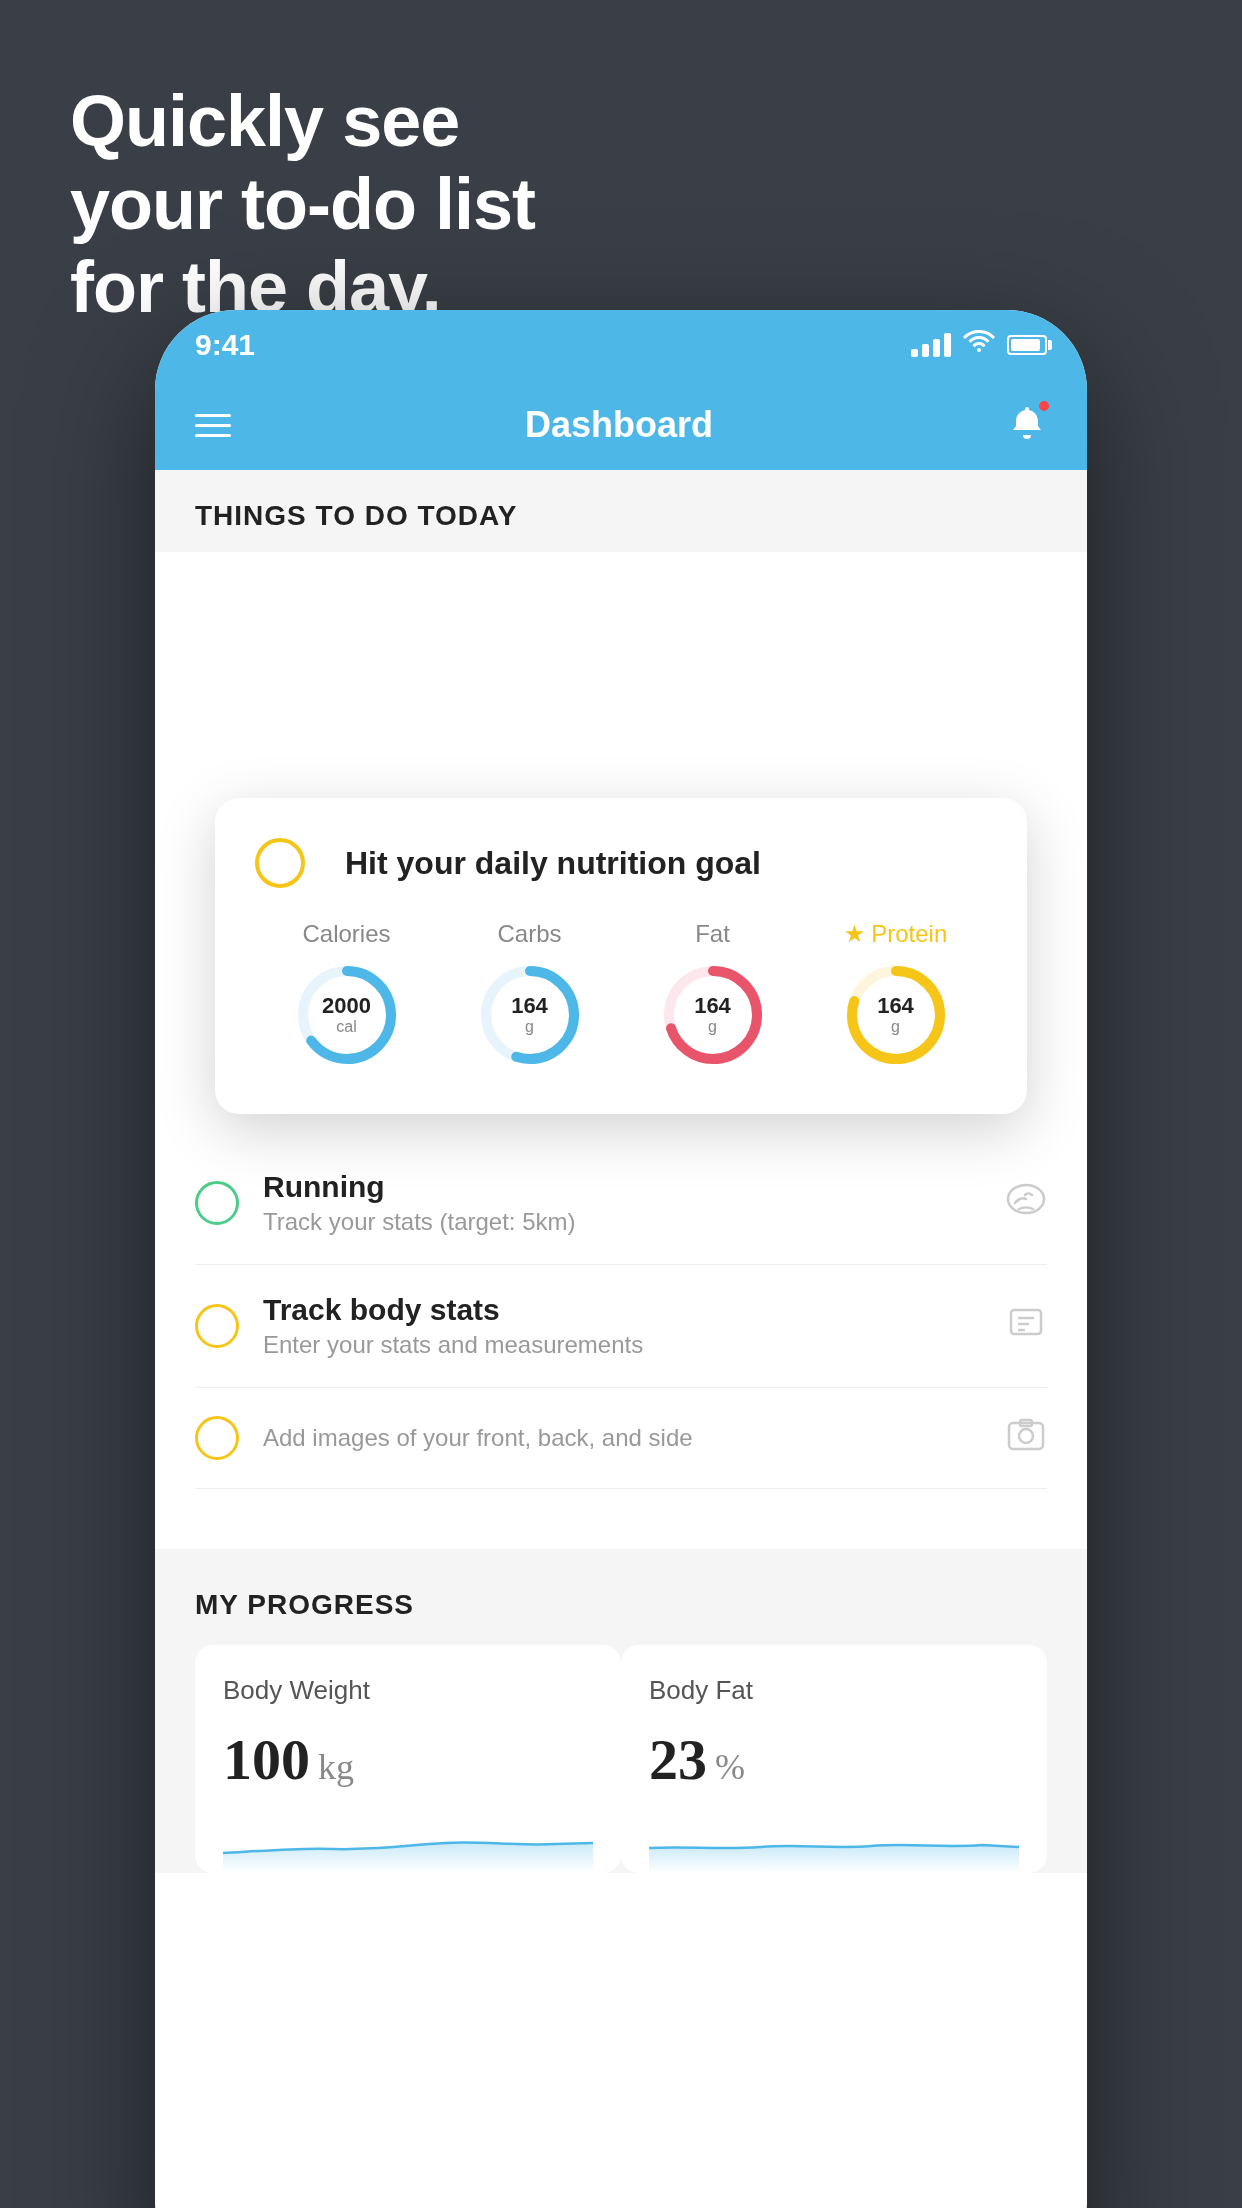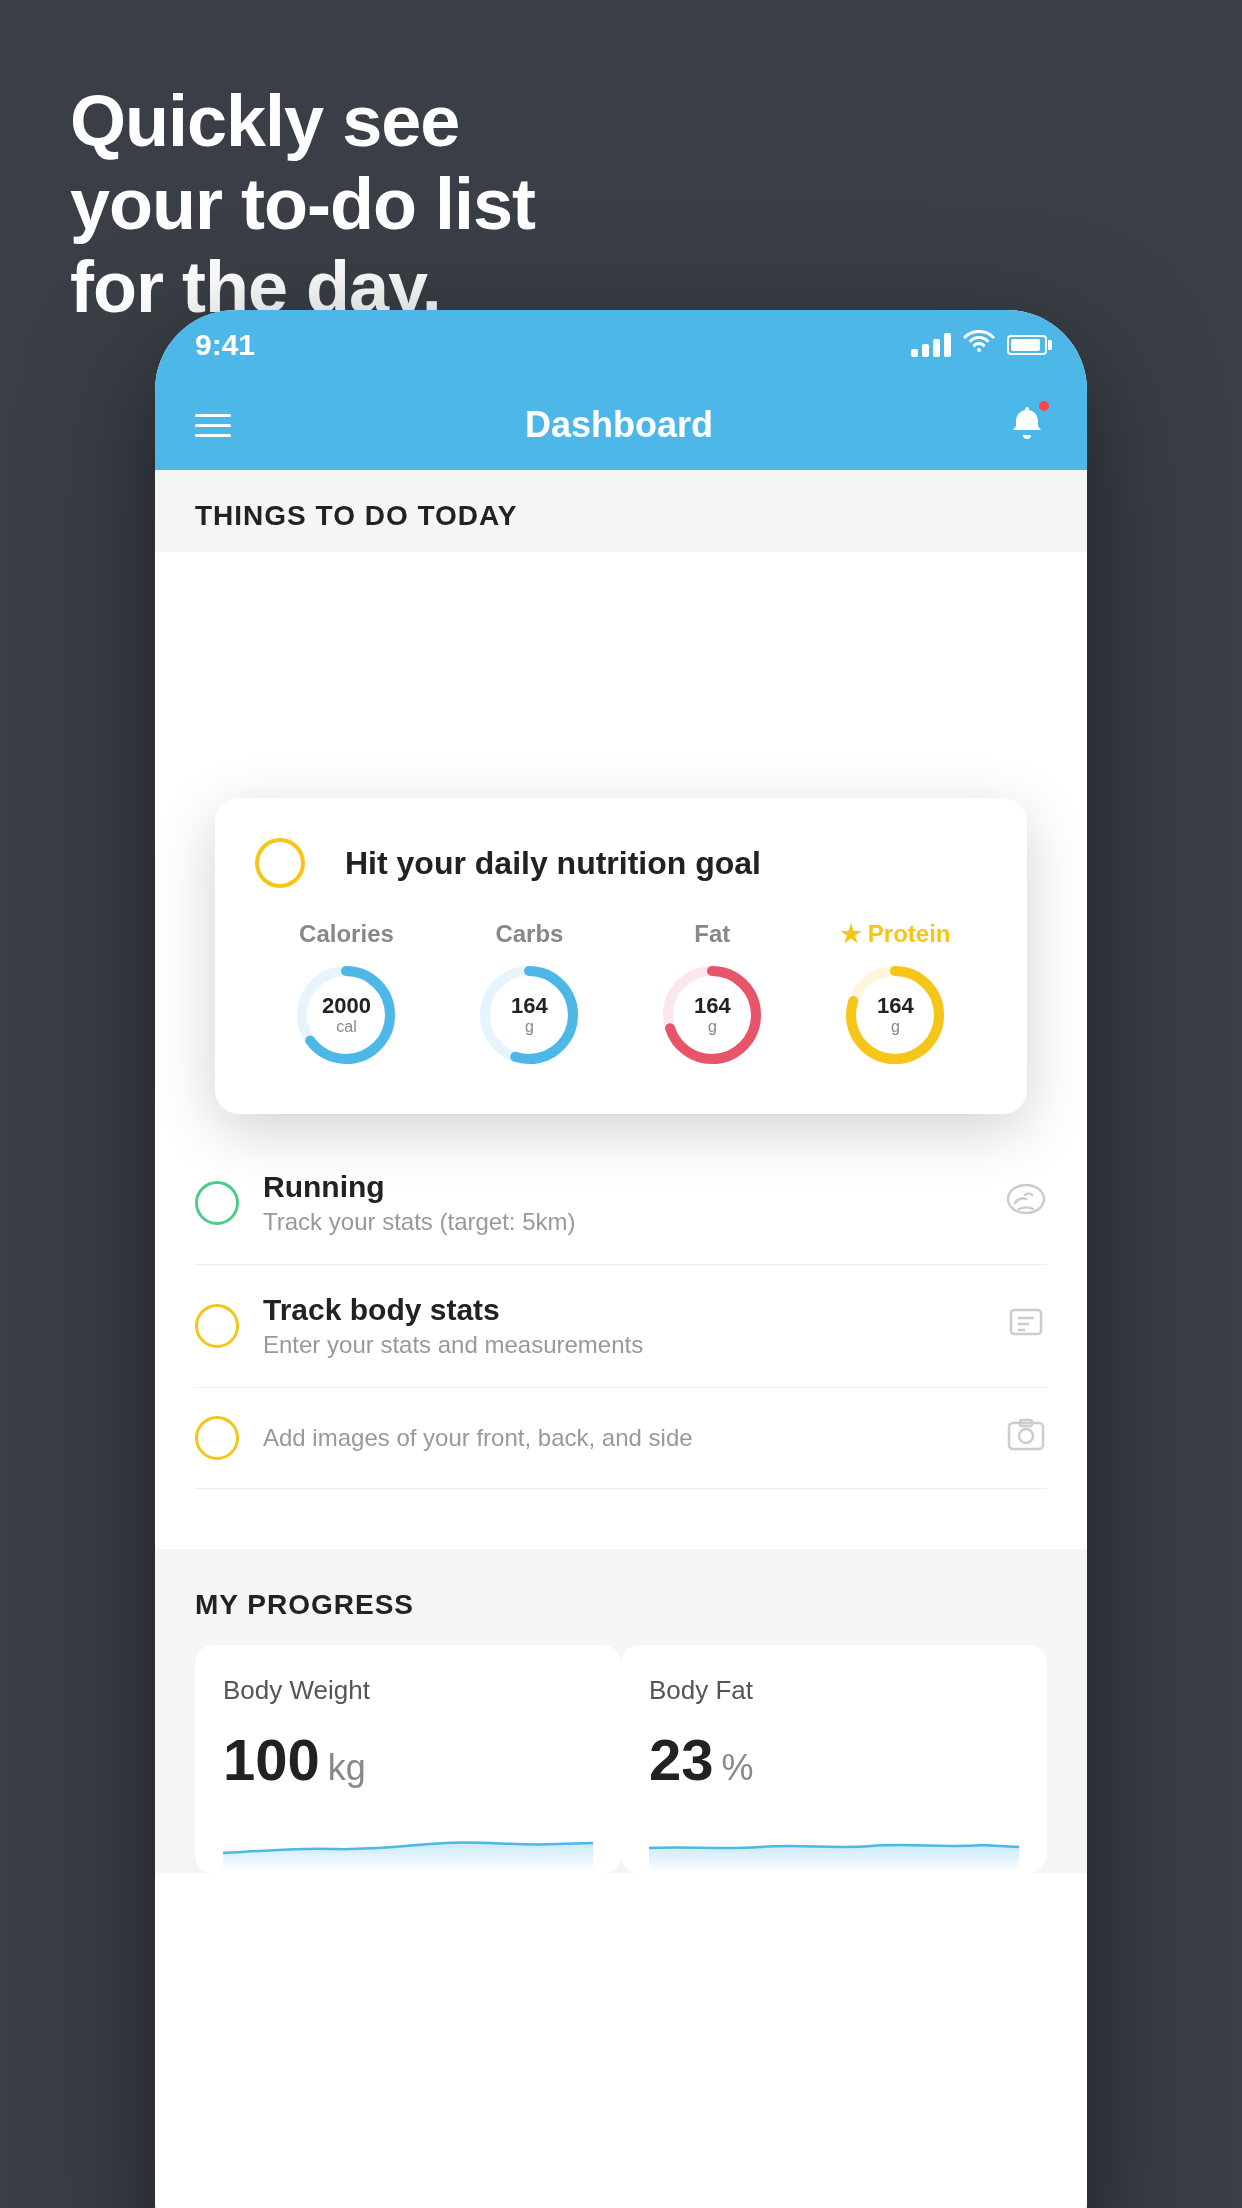--- a/index.html
+++ b/index.html
@@ -164,21 +164,21 @@
     }
     .stat-item {
       display: flex;
       flex-direction: column;
       align-items: center;
       gap: 12px;
     }
     .stat-label {
       font-size: 24px;
       color: #888;
-      font-weight: 700;
+      font-weight: 400;
     }
     .stat-label.star-label {
       display: flex;
       align-items: center;
       gap: 6px;
       color: #f5c518;
     }
     .star { color: #f5c518; font-size: 24px; }
 
     
@@ -278,20 +278,21 @@
     .progress-card-title {
       font-size: 26px;
       color: #555;
       margin-bottom: 20px;
     }
     .progress-card-value {
       display: flex;
       align-items: baseline;
       gap: 8px;
       margin-bottom: 20px;
+      font-family: Liberation Serif, serif;
     }
     .progress-number {
       font-size: 58px;
       font-weight: 800;
       color: #222;
     }
     .progress-unit {
       font-size: 36px;
       color: #888;
     }

